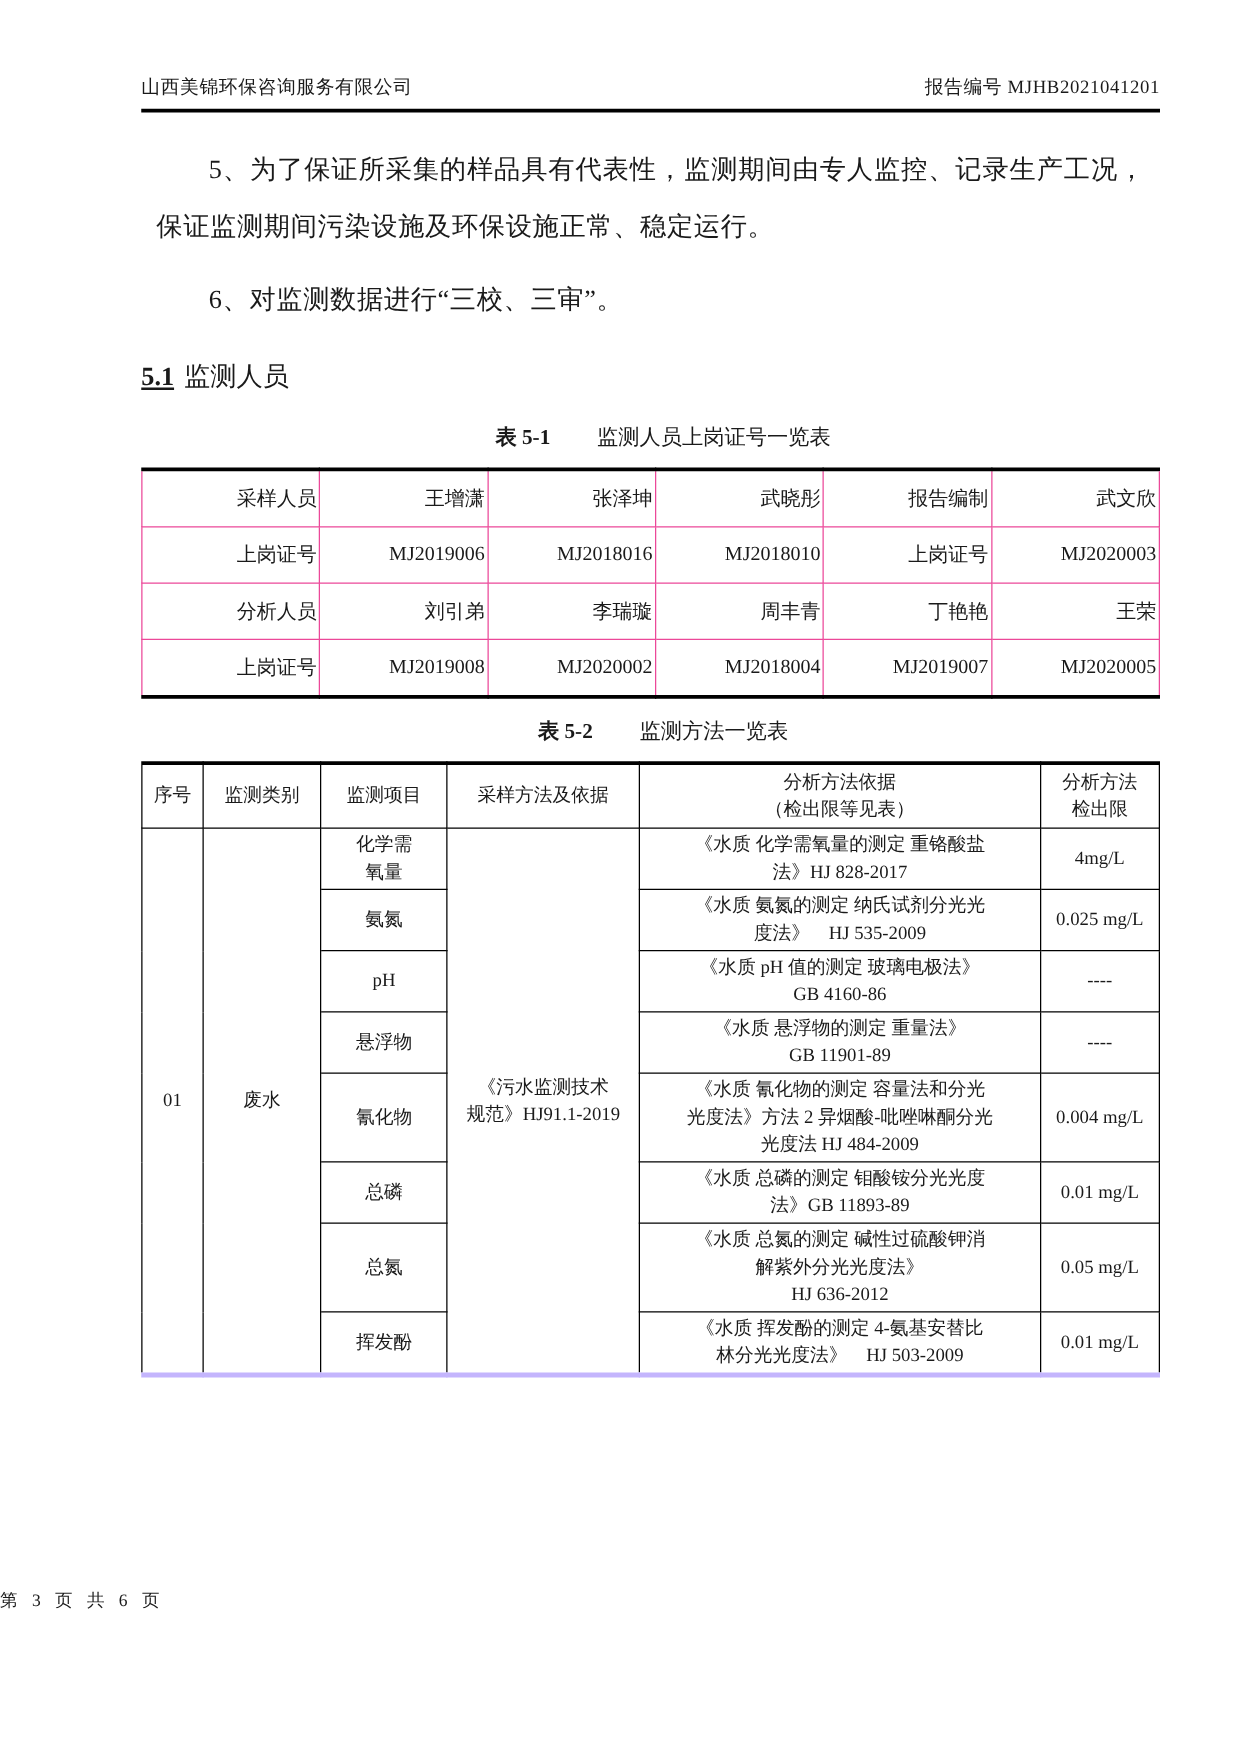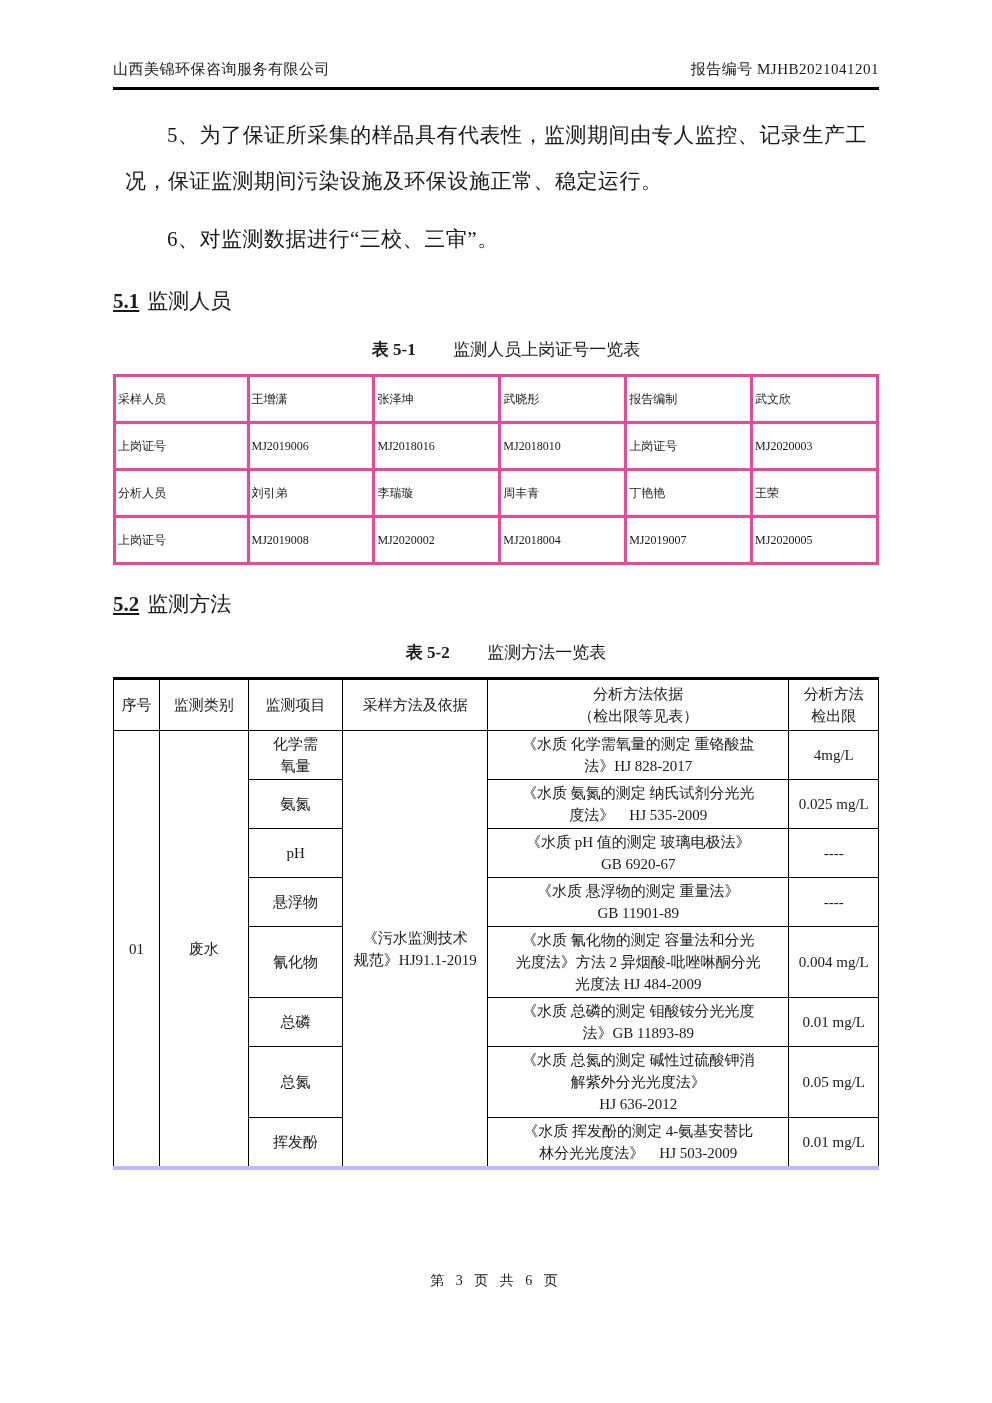--- a/index.html
+++ b/index.html
@@ -9,21 +9,21 @@
   }
   .page {
     position: relative;
     width: 992px;
     height: 1403px;
     margin: 0 auto;
     background: #ffffff;
     color: #1a1a1a;
     font-family: "Liberation Serif", "DejaVu Serif", serif;
     box-sizing: border-box;
-    padding: 60px 113px 0 113px;
+    padding: 60px 64px 0 113px;
     overflow: hidden;
   }
   
   .doc-header {
     display: flex;
     justify-content: space-between;
     align-items: baseline;
     font-size: 15px;
     letter-spacing: 0.5px;
   }
@@ -60,24 +60,24 @@
   table {
     width: 100%;
     border-collapse: collapse;
     table-layout: fixed;
   }
   .t51 {
     border-top: 3px solid #000;
     border-bottom: 3px solid #000;
   }
   .t51 td {
-    border: 3px solid #ec4899;
+    border: 1px solid #ec4899;
     height: 44px;
-    font-size: 12px;
-    text-align: left;
+    font-size: 16px;
+    text-align: right;
     vertical-align: middle;
     padding: 0 2px;
   }
   .t52 {
     border-top: 3px solid #000;
     border-bottom: 4px solid #c4b5fd;
     margin-top: 2px;
   }
   .t52 th, .t52 td {
     border: 1px solid #000;
@@ -94,21 +94,21 @@
   .t52 tr.r-2l  { height: 48px; }
   .t52 tr.r-1l  { height: 45px; }
   .t52 tr.r-3l  { height: 70px; }
   .t52 tr.r-3s  { height: 66px; }
   
   .doc-footer {
     position: absolute;
     left: 0;
     right: 0;
     top: 1272px;
-    text-align: center;
+    text-align: left;
     font-size: 14px;
     letter-spacing: 4px;
   }
 </style>
 </head>
 <body>
 
 <div class="page">
 
   <div class="doc-header">
@@ -162,21 +162,20 @@
         <td>上岗证号</td>
         <td>MJ2019008</td>
         <td>MJ2020002</td>
         <td>MJ2018004</td>
         <td>MJ2019007</td>
         <td>MJ2020005</td>
       </tr>
     </tbody>
   </table>
 
-  <h2 class="section-heading"><span class="sec-num">5.2</span><span>监测方法</span></h2>
 
   <div class="table-caption"><span class="cap-num">表 5-2</span><span>监测方法一览表</span></div>
 
   <table class="t52">
     <colgroup>
       <col style="width:6%">
         <col style="width:11.6%">
         <col style="width:12.4%">
       <col style="width:18.9%">
         <col style="width:39.4%">
@@ -206,21 +205,21 @@
       </tr>
       <tr class="r-2l">
         <td>氨氮</td>
         <td>《水质 氨氮的测定 纳氏试剂分光光
 度法》　HJ 535-2009</td>
         <td>0.025 mg/L</td>
       </tr>
       <tr class="r-1l">
         <td>pH</td>
         <td>《水质 pH 值的测定 玻璃电极法》
-GB 6920-67</td>
+GB 4160-86</td>
         <td>----</td>
       </tr>
       <tr class="r-1l">
         <td>悬浮物</td>
         <td>《水质 悬浮物的测定 重量法》
 GB 11901-89</td>
         <td>----</td>
       </tr>
       <tr class="r-3l">
         <td>氰化物</td>

